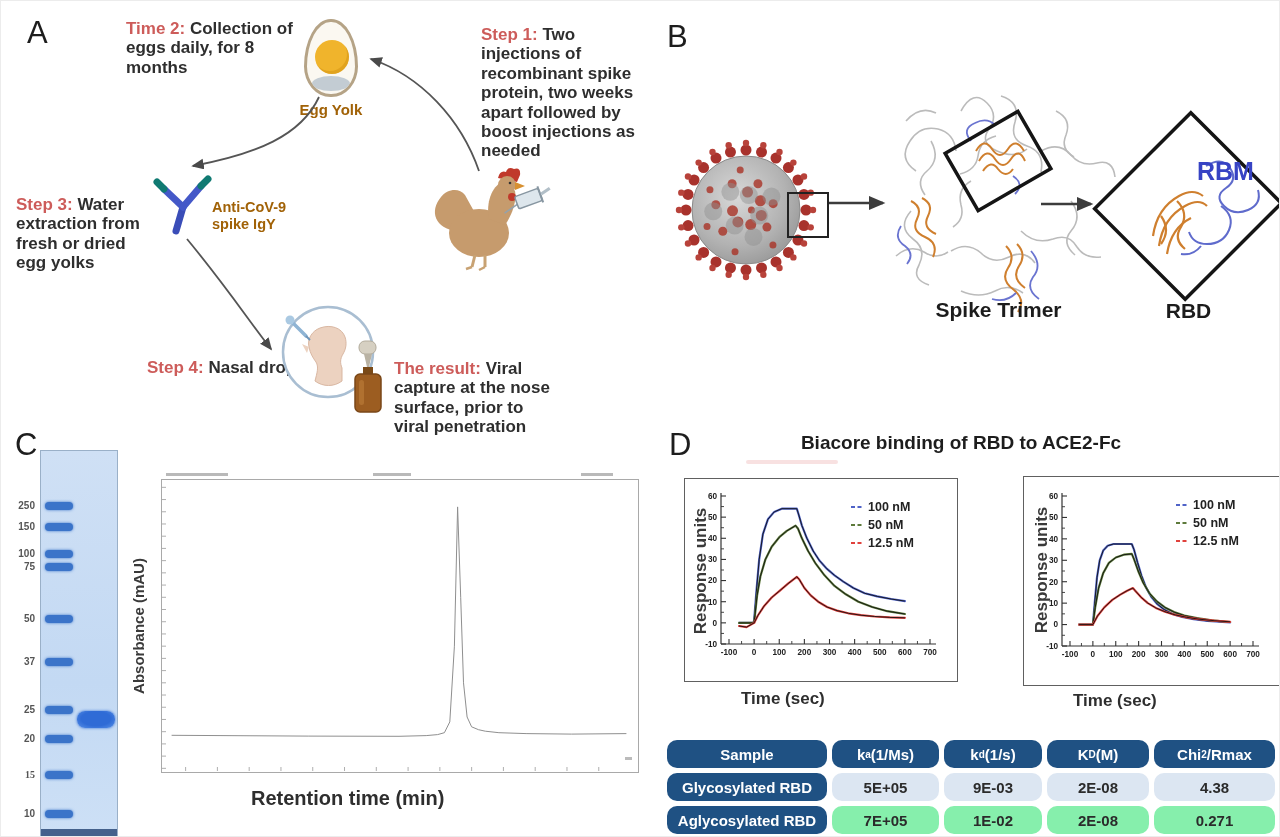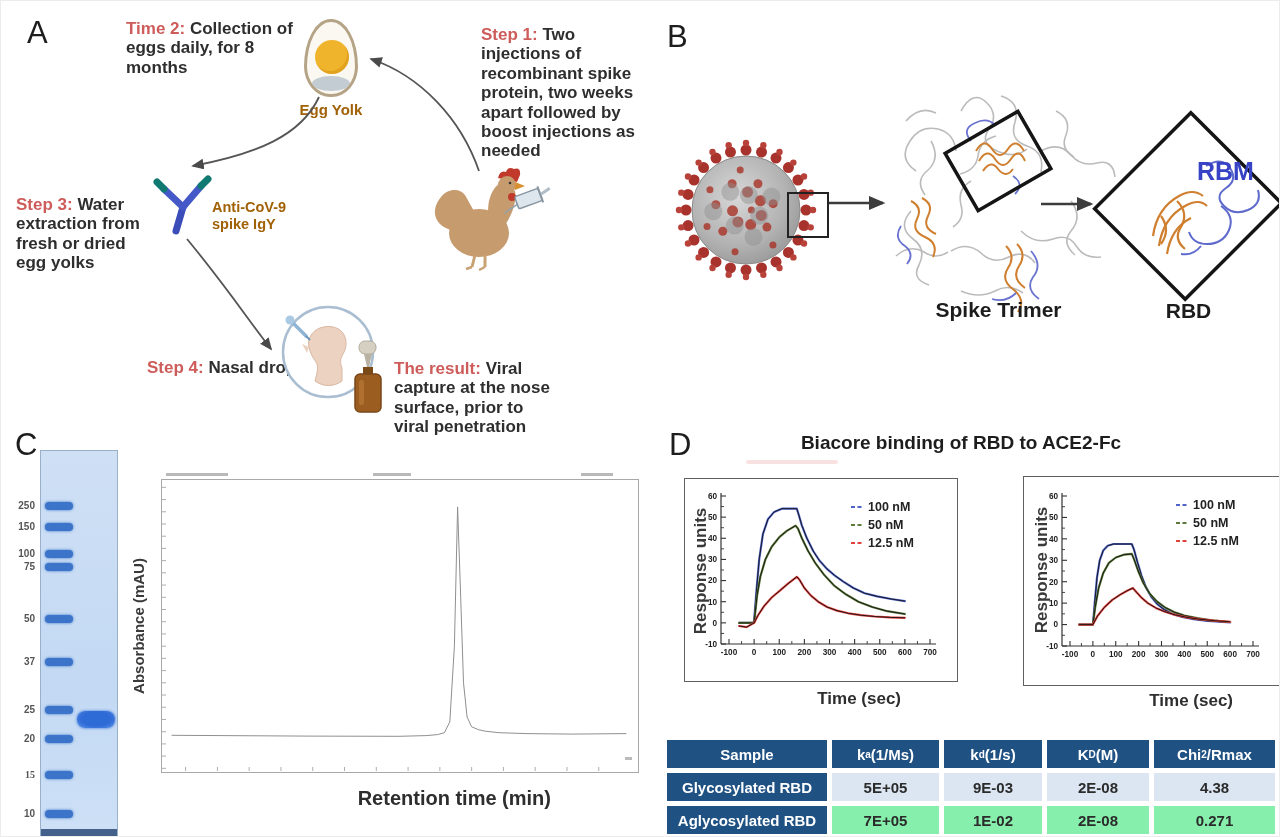--- a/index.html
+++ b/index.html
@@ -25,28 +25,28 @@
   .gel-label{position:absolute;left:12px;width:22px;text-align:right;font-size:10px;font-weight:700;color:#555;}
   #sample-band{position:absolute;left:36px;top:260px;width:38px;height:17px;border-radius:8px;
        background:radial-gradient(ellipse at 50% 45%,#2f6bd6 55%,#5b93e8);box-shadow:0 0 3px #2f6bd6;}
   #gel-dye{position:absolute;left:0;bottom:0;width:100%;height:8px;background:#44618c;}
   
   #chrom-box{position:absolute;left:160px;top:478px;width:478px;height:294px;border:1px solid #a9a9a9;
        background:#fff;box-sizing:border-box;}
   .tiny-bar{position:absolute;height:3px;background:#b9b9b9;top:472px;}
   .rot-label{position:absolute;font-weight:700;color:#3a3a3a;white-space:nowrap;
        transform:translate(-50%,-50%) rotate(-90deg);}
-  .x-label{position:absolute;text-align:right;font-weight:700;color:#2e2e2e;}
+  .x-label{position:absolute;text-align:left;font-weight:700;color:#2e2e2e;}
   
   .sg-box{position:absolute;border:1.5px solid #606060;background:#fff;box-sizing:border-box;}
   #smudge{position:absolute;left:745px;top:459px;width:92px;height:4px;background:#f6dada;border-radius:2px;opacity:.8;}
   
   .kin-table{position:absolute;left:666px;top:739px;display:grid;
        grid-template-columns:160px 107px 98px 102px 121px;grid-auto-rows:28px;gap:5px;}
-  .kin-table>div{display:flex;align-items:center;justify-content:center;font-size:15px;border-radius:0;}
+  .kin-table>div{display:flex;align-items:center;justify-content:center;font-size:15px;border-radius:10px;}
   .kh,.kr{background:#1f5183;color:#fff;font-weight:700;}
   .kv{color:#2b2b2b;font-weight:600;}
   .r1{background:#dce6f2;} .r2{background:#86efac;}
   sub{font-size:10px;} sup{font-size:10px;}
   .pd-title{position:absolute;left:730px;top:431px;width:460px;text-align:center;
        font-size:19px;font-weight:700;color:#1d1d1d;}
   .bstruct-label{position:absolute;text-align:center;font-size:21px;font-weight:600;color:#1c1c1c;}
   #rbm-label{position:absolute;left:1196px;top:156px;font-size:25px;font-weight:600;color:#3743c4;}
   svg{position:absolute;overflow:visible;}
 </style>

